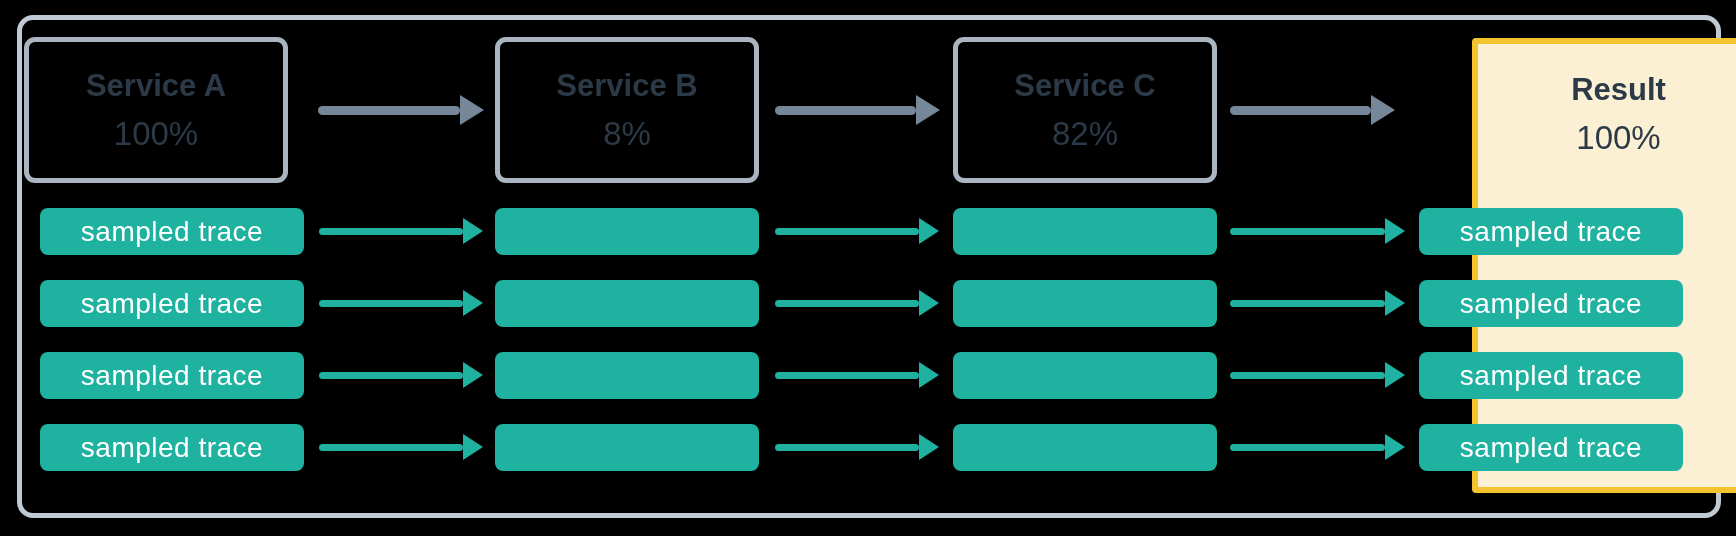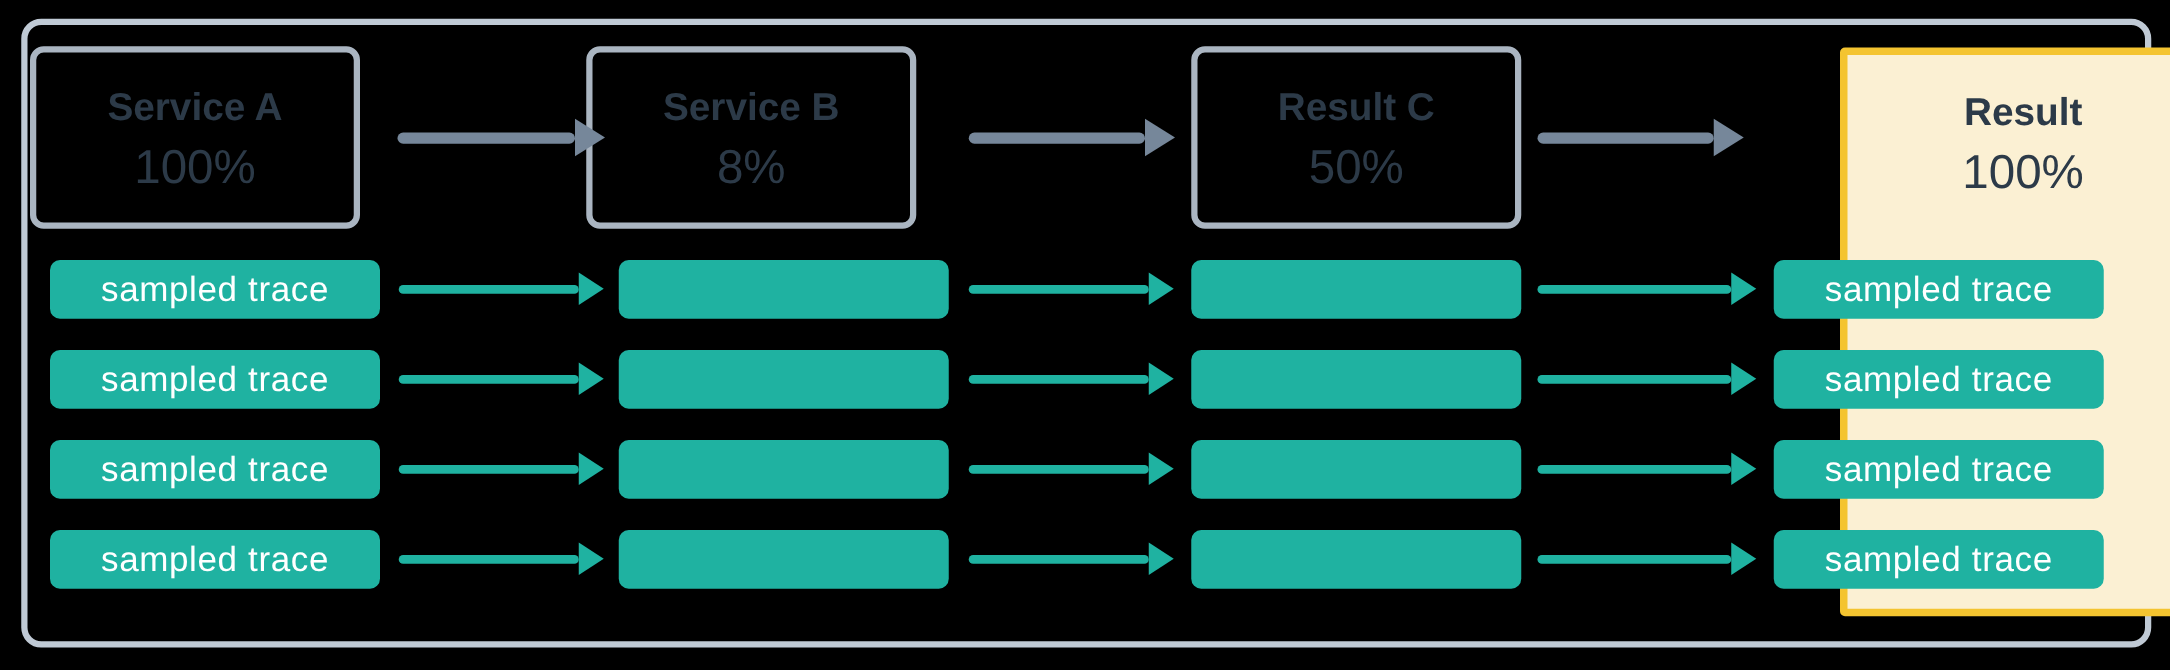--- a/index.html
+++ b/index.html
@@ -29,21 +29,21 @@
     top: 37px;
     width: 264px; height: 146px;
     border: 5px solid var(--service-border, #aab5c1);
     border-radius: 11px;
     box-sizing: border-box;
     display: flex; flex-direction: column;
     align-items: center; justify-content: center;
     color: var(--text-dark, #2c3a48);
   }
   .service-name { font-size: 31px; font-weight: bold; line-height: 48px; }
-  .service-rate { font-size: 38px; font-weight: normal; line-height: 48px; }
+  .service-rate { font-size: 33px; font-weight: normal; line-height: 48px; }
   .result-box {
     position: absolute;
     left: 1472px; top: 38px;
     width: 293px; height: 455px;
     background: var(--result-fill, #fbf0d3);
     border: 6px solid var(--result-border, #f4c430);
     border-radius: 4px;
     box-sizing: border-box;
   }
   .result-title {
@@ -88,27 +88,27 @@
 <body>
 
 <div class="stage">
 
   <div class="frame"></div>
 
   <div class="service-box" style="left:24px">
     <div class="service-name">Service A</div>
     <div class="service-rate">100%</div>
   </div>
-  <div class="service-box" style="left:469px">
+  <div class="service-box" style="left:495px">
     <div class="service-name">Service B</div>
     <div class="service-rate">8%</div>
   </div>
   <div class="service-box" style="left:953px">
-    <div class="service-name">Result C</div>
-    <div class="service-rate">50%</div>
+    <div class="service-name">Service C</div>
+    <div class="service-rate">82%</div>
   </div>
 
   <div class="result-box">
     <div class="result-title">
       <div class="service-name">Result</div>
       <div class="service-rate">100%</div>
     </div>
   </div>
 
   <div class="arrow gray" style="left:318px; top:95px; width:166px">

